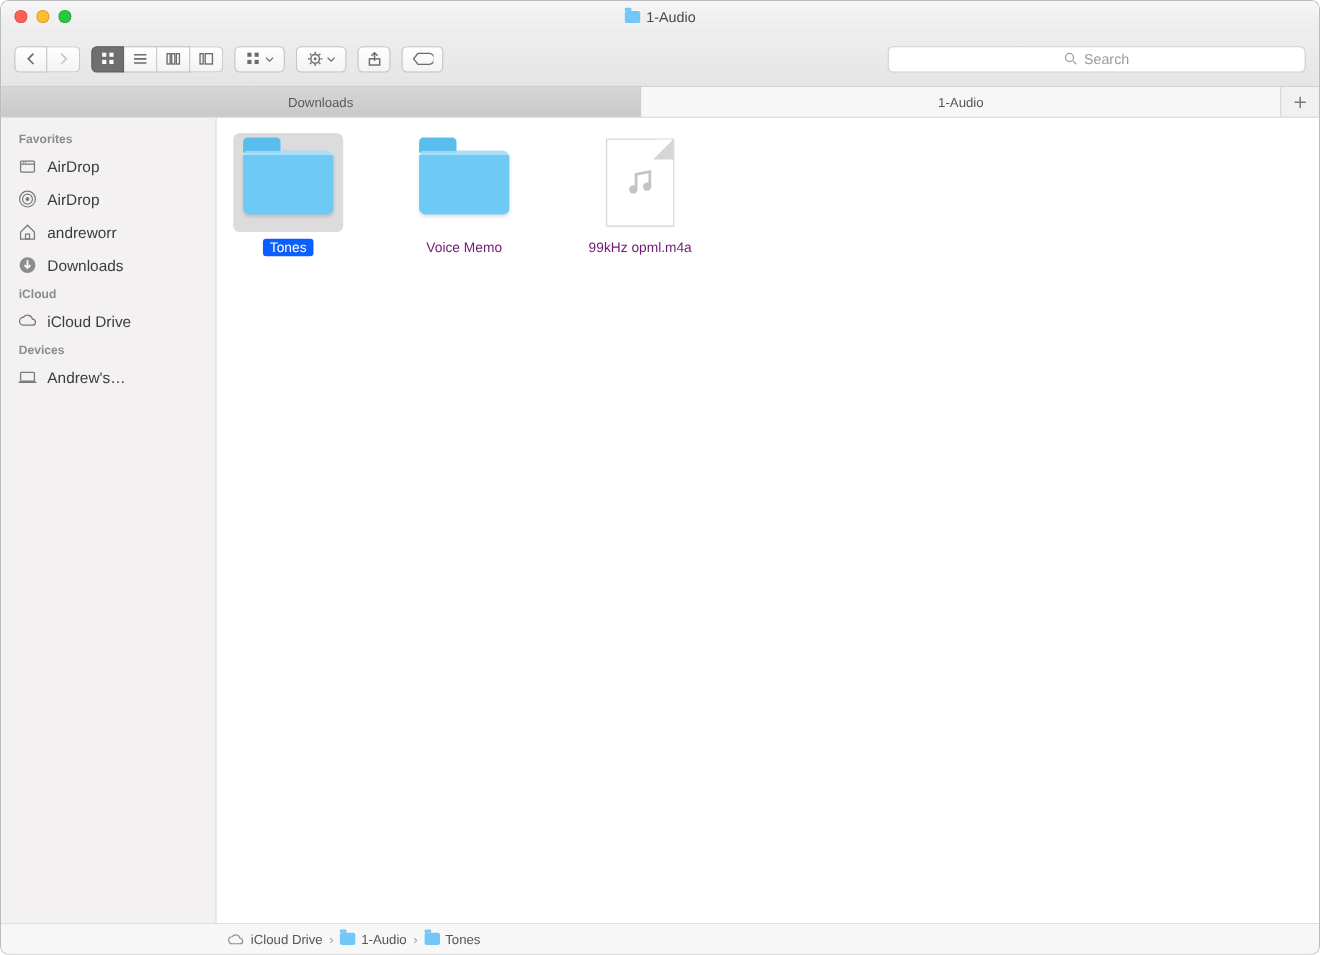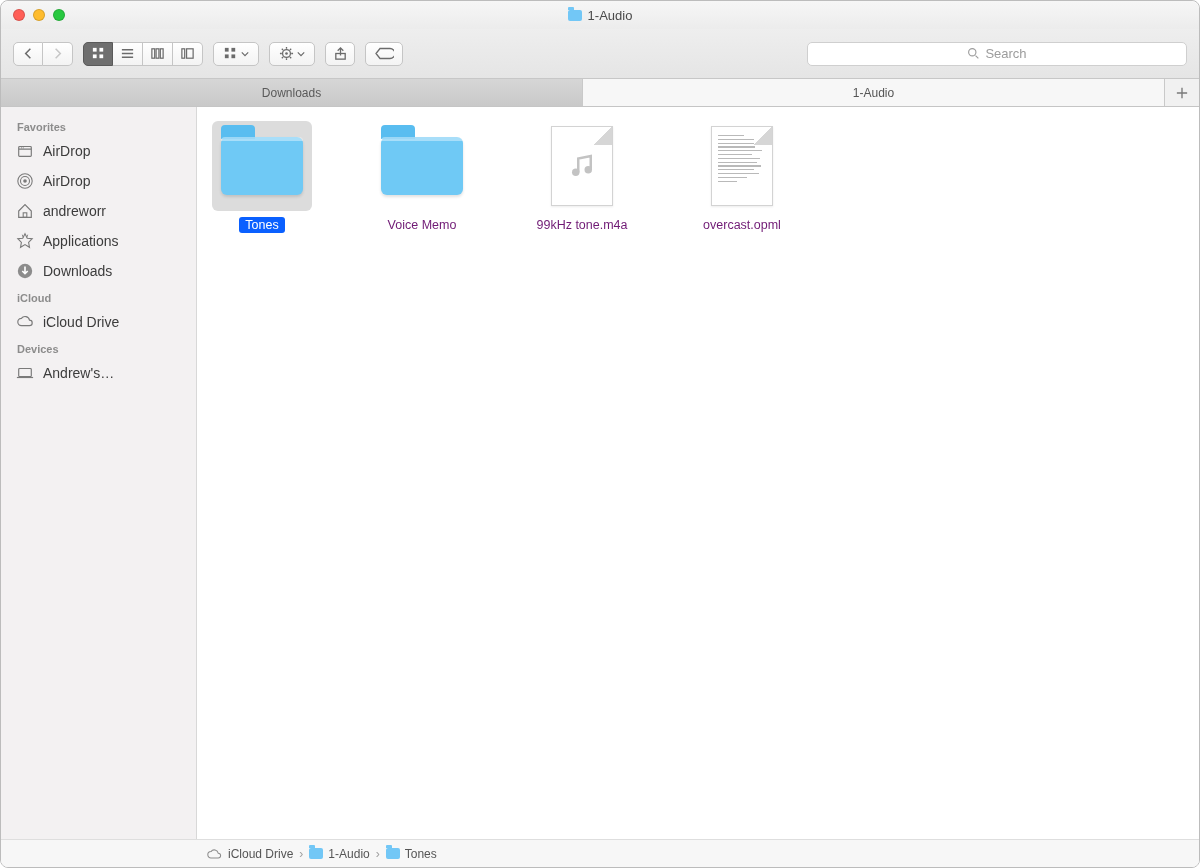--- a/index.html
+++ b/index.html
@@ -244,29 +244,20 @@
         <span>AirDrop</span>
       </div>
       <div class="srow">
         <span class="ic">
             <svg viewBox="0 0 20 20">
               <path d="M3 10 L10 3 L17 10 V17 H3 Z" fill="none" stroke="#7a7a7a" stroke-width="1.3"></path>
               <rect x="8" y="12" width="4" height="5" fill="none" stroke="#7a7a7a" stroke-width="1.2"></rect>
             </svg>
           </span>
         <span>andreworr</span>
-      </div>
-      <div class="srow">
-        <span class="ic">
-            <svg viewBox="0 0 20 20">
-              <path d="M10 2 L12.5 7 L18 7.5 L14 11.5 L15 17 L10 14 L5 17 L6 11.5 L2 7.5 L7.5 7 Z" fill="none" stroke="#7a7a7a" stroke-width="1.2"></path>
-              <path d="M7 3l1 3M13 3l-1 3" stroke="#7a7a7a" stroke-width="1"></path>
-            </svg>
-          </span>
-        <span>Applications</span>
       </div>
       <div class="srow">
         <span class="ic">
             <svg viewBox="0 0 20 20">
               <circle cx="10" cy="10" r="8" fill="#8c8c8c"></circle>
               <path d="M10 5v7M7 10l3 3 3-3" fill="none" stroke="#fff" stroke-width="1.8"></path>
             </svg>
           </span>
         <span>Downloads</span>
       </div>
@@ -314,44 +305,23 @@
           <div class="thumb">
             <div class="file-icon audio">
               <svg viewBox="0 0 24 24" style="width:30px;height:30px">
                   <path d="M9 17V6l10-2v11" fill="none" stroke="#c3c3c3" stroke-width="2"></path>
                   <circle cx="7" cy="17" r="3" fill="#c3c3c3"></circle>
                   <circle cx="17" cy="15" r="3" fill="#c3c3c3"></circle>
                 </svg>
               <div class="fold"></div>
             </div>
           </div>
-          <div class="label">99kHz tone.m4a</div>
+          <div class="label">99kHz opml.m4a</div>
         </div>
 
-        <div class="item">
-          <div class="thumb">
-            <div class="file-icon text">
-              <div class="fold"></div>
-              <div class="tl" style="width:55%"></div>
-              <div class="tl" style="width:85%"></div>
-              <div class="tl" style="width:90%"></div>
-              <div class="tl" style="width:78%"></div>
-              <div class="tl" style="width:92%"></div>
-              <div class="tl" style="width:70%"></div>
-              <div class="tl" style="width:88%"></div>
-              <div class="tl" style="width:82%"></div>
-              <div class="tl" style="width:90%"></div>
-              <div class="tl" style="width:74%"></div>
-              <div class="tl" style="width:86%"></div>
-              <div class="tl" style="width:60%"></div>
-              <div class="tl" style="width:40%"></div>
-            </div>
-          </div>
-          <div class="label">overcast.opml</div>
-        </div>
 
       </div>
     </div>
   </div>
 
   <div class="pathbar">
     <div class="seg">
       <svg viewBox="0 0 20 14" style="width:16px;height:12px">
           <path d="M5 12a4 4 0 0 1 0-8 5 5 0 0 1 9 2 3 3 0 0 1 0 6z" fill="none" stroke="#8c8c8c" stroke-width="1.3"></path>
         </svg>

